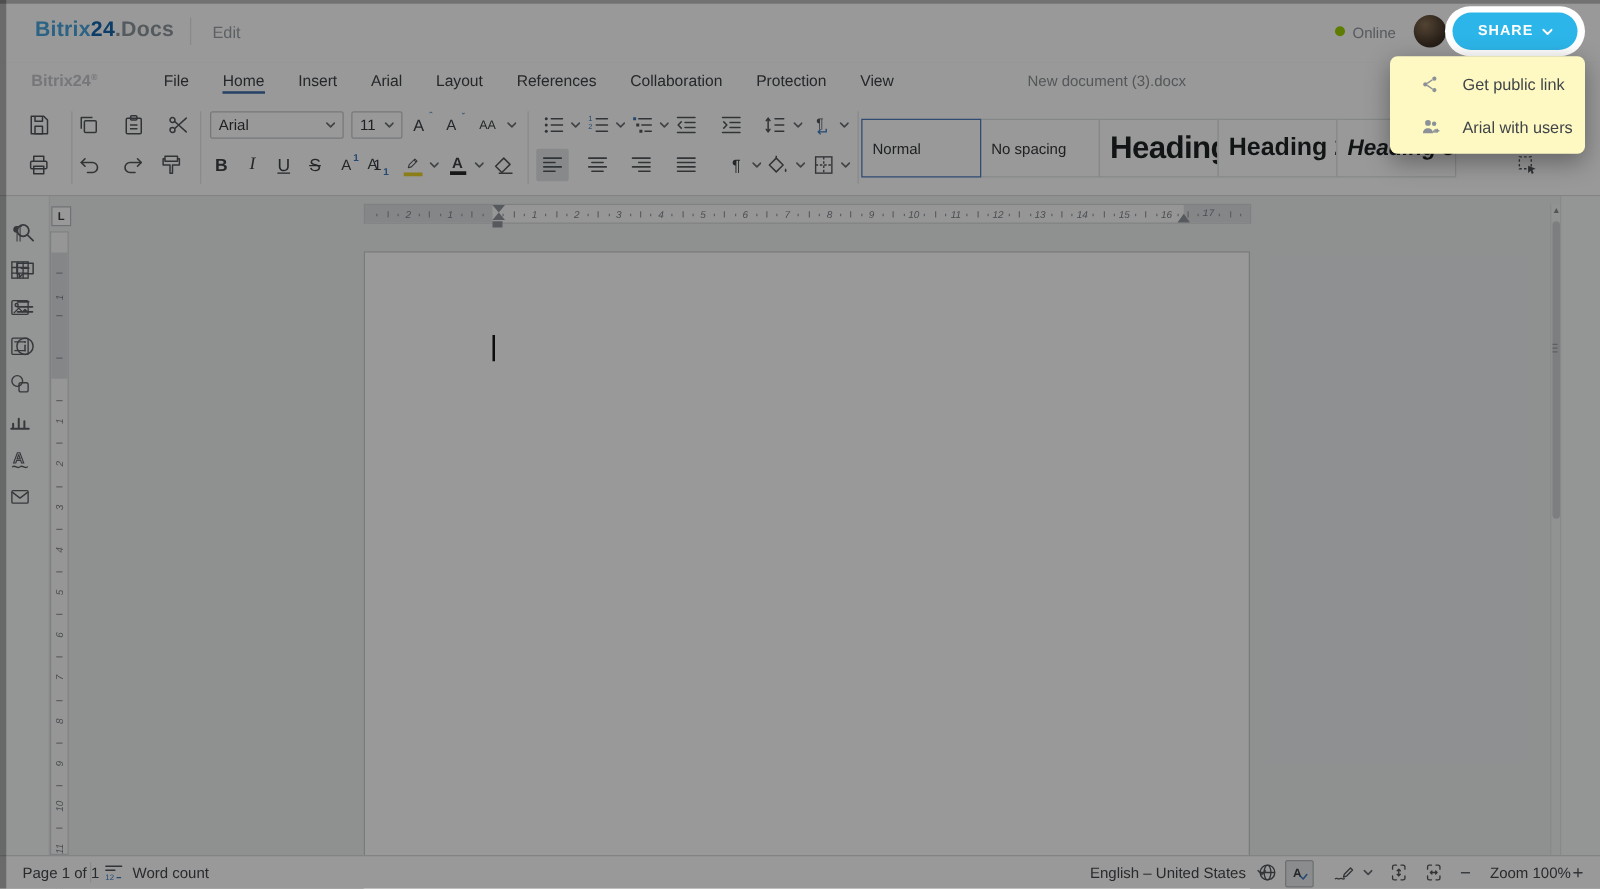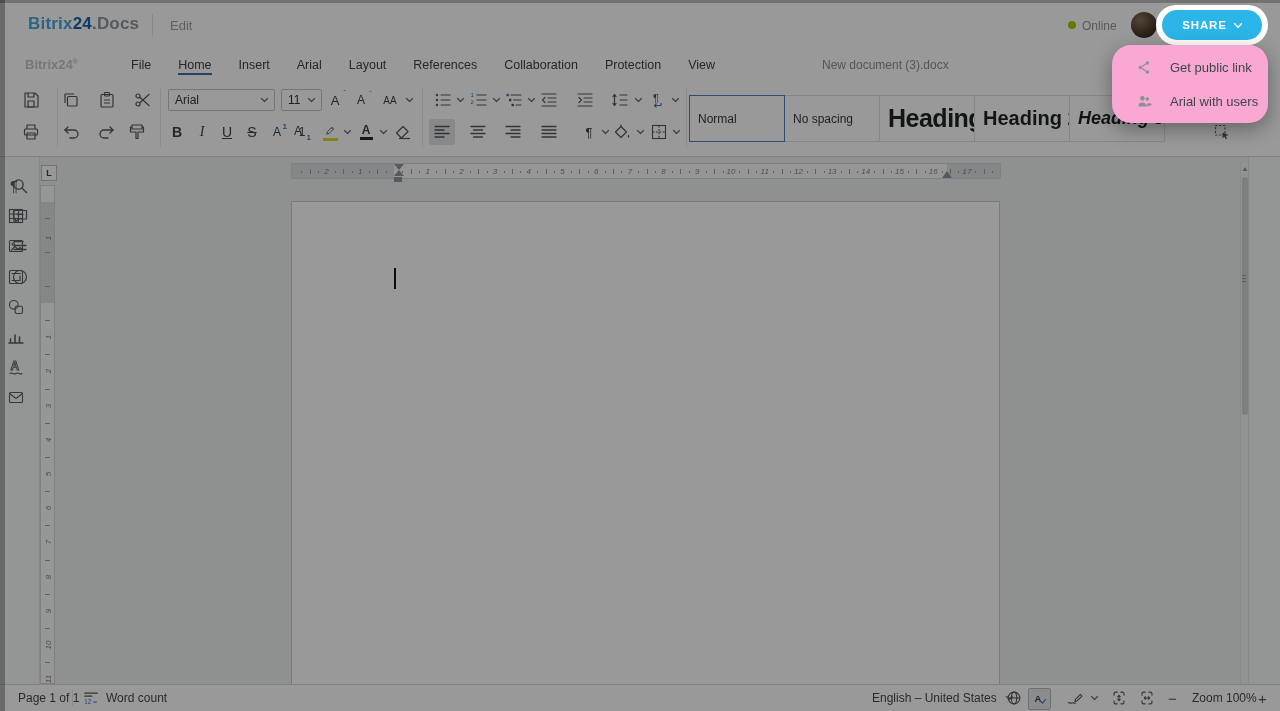--- a/index.html
+++ b/index.html
@@ -17,21 +17,21 @@
   .edit-lbl{position:absolute;left:170px;top:18px;font-size:13px;color:#9aa1a8}
   .online-dot{position:absolute;left:1068px;top:21px;width:8px;height:8px;border-radius:50%;background:#9dcf00}
   .online-lbl{position:absolute;left:1082px;top:19px;font-size:12px;color:#8f979e}
   .avatar{position:absolute;left:1131px;top:12px;width:26px;height:26px;border-radius:50%;
           background:radial-gradient(circle at 35% 30%,#8a7257,#4a3a2c 60%,#241c15)}
   
   .share-spot{position:absolute;left:1156px;top:5px;width:112px;height:40px;border-radius:20px;background:#fff;z-index:50}
   .share-btn{position:absolute;left:6px;top:5px;width:100px;height:30px;border-radius:15px;background:#2cb5e8;
              display:flex;align-items:center;justify-content:center;gap:6px;color:#fff;
              font-size:11.5px;font-weight:700;letter-spacing:.8px;cursor:pointer}
-  .share-menu{position:absolute;left:1112px;top:45px;width:156px;height:78px;background:#f9a8d4;border-radius:19px;
+  .share-menu{position:absolute;left:1112px;top:45px;width:156px;height:78px;background:#fef9c3;border-radius:6px;
               box-shadow:0 6px 20px rgba(0,0,0,.35);z-index:50;padding-top:5px;box-sizing:border-box}
   .share-item{height:34px;display:flex;align-items:center;padding-left:24px;gap:17px;font-size:13px;color:#40454a;cursor:pointer}
   .share-item svg{width:17px;height:17px;color:#8b9196}
   
   .menubar{position:absolute;left:0;top:50px;width:1280px;height:29px;background:#fff}
   .wmark{position:absolute;left:25px;top:7px;font-size:13px;font-weight:700;color:#c3c7cb}
   .wmark sup{font-size:7px}
   .tabs{position:absolute;left:131px;top:0;height:29px;display:flex;gap:27px}
   .tab{display:flex;align-items:center;font-size:12.5px;color:#3e4348;position:relative;cursor:pointer;white-space:nowrap}
   .tab.active::after{content:"";position:absolute;left:0;right:0;bottom:4px;height:2px;background:#3e6daa}

